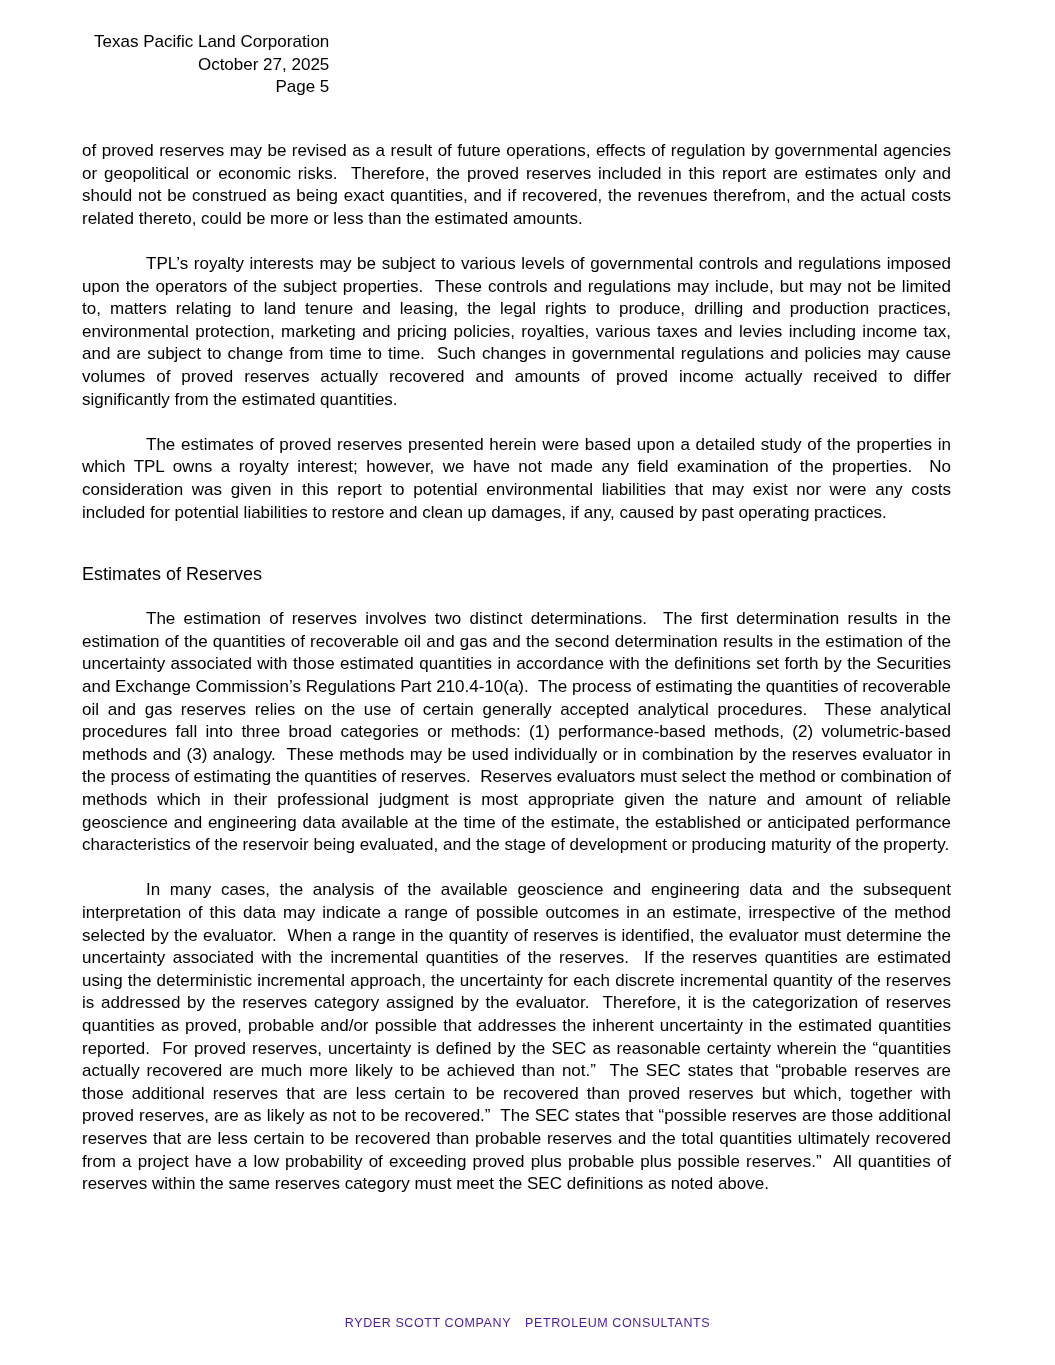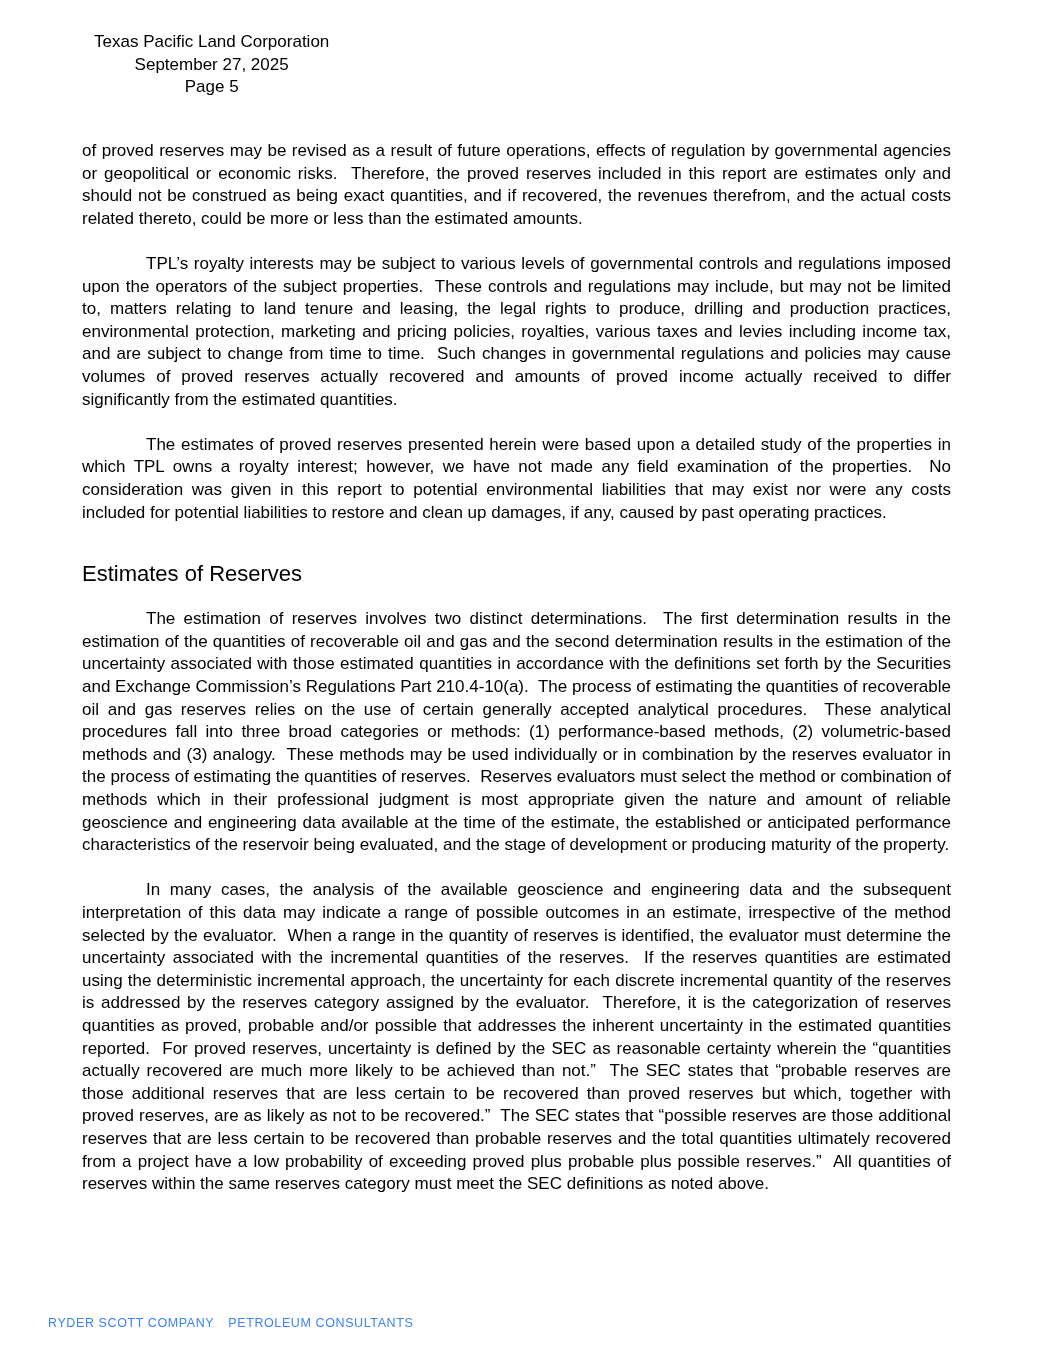--- a/index.html
+++ b/index.html
@@ -15,67 +15,67 @@
     overflow: hidden;
     color: #000000;
     font-family: "Liberation Sans", sans-serif;
   }
   .doc-header {
     position: absolute;
     top: 31px;
     left: 94px;
     font-size: 17px;
     line-height: 22.5px;
-    text-align: center;
+    text-align: right;
   }
   .doc-body {
     position: absolute;
     top: 140px;
     left: 82px;
     width: 869px;
     font-size: 17px;
     line-height: 22.6px;
   }
   .para {
     margin: 0 0 22.6px 0;
     text-align: justify;
   }
   .para.indent {
     text-indent: 64px;
   }
   .section-heading {
-    font-size: 22px;
+    font-size: 18px;
     font-weight: normal;
     margin: 39px 0 22.6px 0;
     text-align: left;
   }
   .doc-footer {
     position: absolute;
     top: 1316px;
     left: 0;
     width: 100%;
+    text-align: center;
     font-size: 12.5px;
     letter-spacing: 0.6px;
-    color: #3b82f6;
+    color: #4c1d95;
     white-space: nowrap;
-    padding-left: 48px;
   }
   .footer-gap {
     display: inline-block;
     width: 14px;
   }
 </style>
 </head>
 <body>
 
 <div class="page">
 
   <header class="doc-header">
     <div>Texas Pacific Land Corporation</div>
-    <div>September 27, 2025</div>
+    <div>October 27, 2025</div>
     <div>Page 5</div>
   </header>
 
   <main class="doc-body">
     <p class="para">of proved reserves may be revised as a result of future operations, effects of regulation by governmental agencies or geopolitical or economic risks.&nbsp; Therefore, the proved reserves included in this report are estimates only and should not be construed as being exact quantities, and if recovered, the revenues therefrom, and the actual costs related thereto, could be more or less than the estimated amounts.</p>
 
     <p class="para indent">TPL’s royalty interests may be subject to various levels of governmental controls and regulations imposed upon the operators of the subject properties.&nbsp; These controls and regulations may include, but may not be limited to, matters relating to land tenure and leasing, the legal rights to produce, drilling and production practices, environmental protection, marketing and pricing policies, royalties, various taxes and levies including income tax, and are subject to change from time to time.&nbsp; Such changes in governmental regulations and policies may cause volumes of proved reserves actually recovered and amounts of proved income actually received to differ significantly from the estimated quantities.</p>
 
     <p class="para indent">The estimates of proved reserves presented herein were based upon a detailed study of the properties in which TPL owns a royalty interest; however, we have not made any field examination of the properties.&nbsp; No consideration was given in this report to potential environmental liabilities that may exist nor were any costs included for potential liabilities to restore and clean up damages, if any, caused by past operating practices.</p>
 

